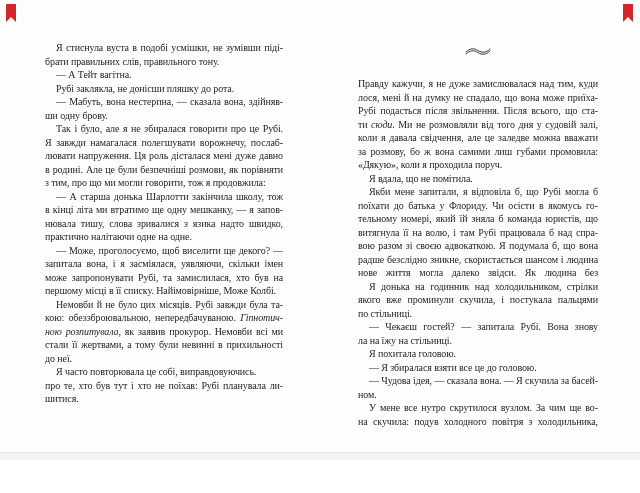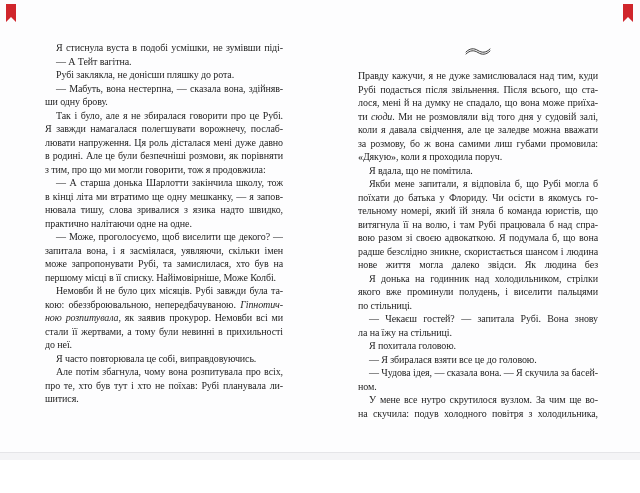--- a/index.html
+++ b/index.html
@@ -16,21 +16,21 @@
     background:#d0262c;
     clip-path:polygon(0 0,100% 0,100% 100%,50% 72%,0 100%);
   }
   .bookmark.bm-left{left:6px;}
   .bookmark.bm-right{right:7px;}
   .page{position:absolute;top:0;height:493px;}
   .page-left{left:45px;width:238px;}
   .page-right{left:358px;width:240px;}
   .page-left .lines{margin-top:41px;}
   .divider{margin-top:47px;height:8px;text-align:center;line-height:0;}
-  .page-right .lines{margin-top:14px;}
+  .page-right .lines{margin-top:22px;}
   .line{
     font-size:10px;
     line-height:13.5px;height:13.5px;
     letter-spacing:-0.1px;
     text-align:justify;
     text-align-last:justify;
     text-justify:inter-word;
     overflow:hidden;
   }
   .line.endp{text-align-last:left;}
@@ -51,20 +51,21 @@
 <body>
 
 <div class="spread">
 
   <div class="bookmark bm-left" style="background: rgb(208, 38, 44);"></div>
   <div class="bookmark bm-right" style="background: rgb(208, 38, 44);"></div>
 
   <div class="page page-left">
     <div class="lines">
         <div class="line indent"><span>Я стиснула вуста в подобі усмішки, не зумівши піді-</span></div>
+        <div class="line endp"><span>брати правильних слів, правильного тону.</span></div>
         <div class="line indent endp"><span>— А Тейт вагітна.</span></div>
         <div class="line indent endp"><span>Рубі заклякла, не донісши пляшку до рота.</span></div>
         <div class="line indent"><span>— Мабуть, вона нестерпна, — сказала вона, здійняв-</span></div>
         <div class="line endp"><span>ши одну брову.</span></div>
         <div class="line indent"><span>Так і було, але я не збиралася говорити про це Рубі.</span></div>
         <div class="line"><span>Я завжди намагалася полегшувати ворожнечу, послаб-</span></div>
         <div class="line"><span>лювати напруження. Ця роль дісталася мені дуже давно</span></div>
         <div class="line"><span>в родині. Але це були безпечніші розмови, як порівняти</span></div>
         <div class="line endp"><span>з тим, про що ми могли говорити, тож я продовжила:</span></div>
         <div class="line indent"><span>— А старша донька Шарлотти закінчила школу, тож</span></div>
@@ -74,52 +75,51 @@
         <div class="line indent"><span>— Може, проголосуємо, щоб виселити ще декого? —</span></div>
         <div class="line"><span>запитала вона, і я засміялася, уявляючи, скільки імен</span></div>
         <div class="line"><span>може запропонувати Рубі, та замислилася, хто був на</span></div>
         <div class="line endp"><span>першому місці в її списку. Найімовірніше, Може Колбі.</span></div>
         <div class="line indent"><span>Немовби й не було цих місяців. Рубі завжди була та-</span></div>
         <div class="line"><span>кою: обеззброювальною, непередбачуваною. </span><em>Гіпнотич-</em></div>
         <div class="line"><em>ною розпитувала,</em><span> як заявив прокурор. Немовби всі ми</span></div>
         <div class="line"><span>стали її жертвами, а тому були невинні в прихильності</span></div>
         <div class="line endp"><span>до неї.</span></div>
         <div class="line indent endp"><span>Я часто повторювала це собі, виправдовуючись.</span></div>
-        <div class="line indent"><span>Але потім збагнула, чому вона розпитувала про всіх,</span></div>
         <div class="line"><span>про те, хто був тут і хто не поїхав: Рубі планувала ли-</span></div>
         <div class="line endp"><span>шитися.</span></div>
       </div>
     <div class="pagenum">20</div>
   </div>
 
   <div class="page page-right">
     <div class="divider">
       <svg width="26" height="8" viewBox="0 0 26 8">
         <path d="M1 5 C5 1, 9 1, 13 3.5 C17 6, 21 6, 25 2" fill="none" stroke="#222" stroke-width="0.9" stroke-linecap="round"></path>
         <path d="M1 7 C5 3, 9 3, 13 5.5 C17 8, 21 8, 25 4" fill="none" stroke="#222" stroke-width="0.9" stroke-linecap="round"></path>
       </svg>
     </div>
     <div class="lines">
         <div class="line"><span>Правду кажучи, я не дуже замислювалася над тим, куди</span></div>
+        <div class="line"><span>лося, мені й на думку не спадало, що вона може приїха-</span></div>
         <div class="line"><span>Рубі подасться після звільнення. Після всього, що ста-</span></div>
-        <div class="line"><span>лося, мені й на думку не спадало, що вона може приїха-</span></div>
         <div class="line"><span>ти </span><em>сюди</em><span>. Ми не розмовляли від того дня у судовій залі,</span></div>
         <div class="line"><span>коли я давала свідчення, але це заледве можна вважати</span></div>
         <div class="line"><span>за розмову, бо ж вона самими лиш губами промовила:</span></div>
         <div class="line endp"><span>«Дякую», коли я проходила поруч.</span></div>
         <div class="line indent endp"><span>Я вдала, що не помітила.</span></div>
         <div class="line indent"><span>Якби мене запитали, я відповіла б, що Рубі могла б</span></div>
         <div class="line"><span>поїхати до батька у Флориду. Чи осісти в якомусь го-</span></div>
         <div class="line"><span>тельному номері, який їй зняла б команда юристів, що</span></div>
         <div class="line"><span>витягнула її на волю, і там Рубі працювала б над спра-</span></div>
         <div class="line"><span>вою разом зі своєю адвокаткою. Я подумала б, що вона</span></div>
         <div class="line"><span>радше безслідно зникне, скористається шансом і людина</span></div>
         <div class="line endp"><span>нове життя могла далеко звідси. Як людина без минулого.</span></div>
         <div class="line indent"><span>Я донька на годинник над холодильником, стрілки</span></div>
-        <div class="line"><span>якого вже проминули полудень, і виселити пальцями</span></div>
+        <div class="line"><span>якого вже проминули скучила, і постукала пальцями</span></div>
         <div class="line endp"><span>по стільниці.</span></div>
         <div class="line indent"><span>— Чекаєш гостей? — запитала Рубі. Вона знову гляну-</span></div>
         <div class="line endp"><span>ла на їжу на стільниці.</span></div>
         <div class="line indent endp"><span>Я похитала головою.</span></div>
         <div class="line indent endp"><span>— Я збиралася взяти все це до головою.</span></div>
         <div class="line indent"><span>— Чудова ідея, — сказала вона. — Я скучила за басей-</span></div>
         <div class="line endp"><span>ном.</span></div>
         <div class="line indent"><span>У мене все нутро скрутилося вузлом. За чим ще во-</span></div>
         <div class="line"><span>на скучила: подув холодного повітря з холодильника,</span></div>
       </div>

